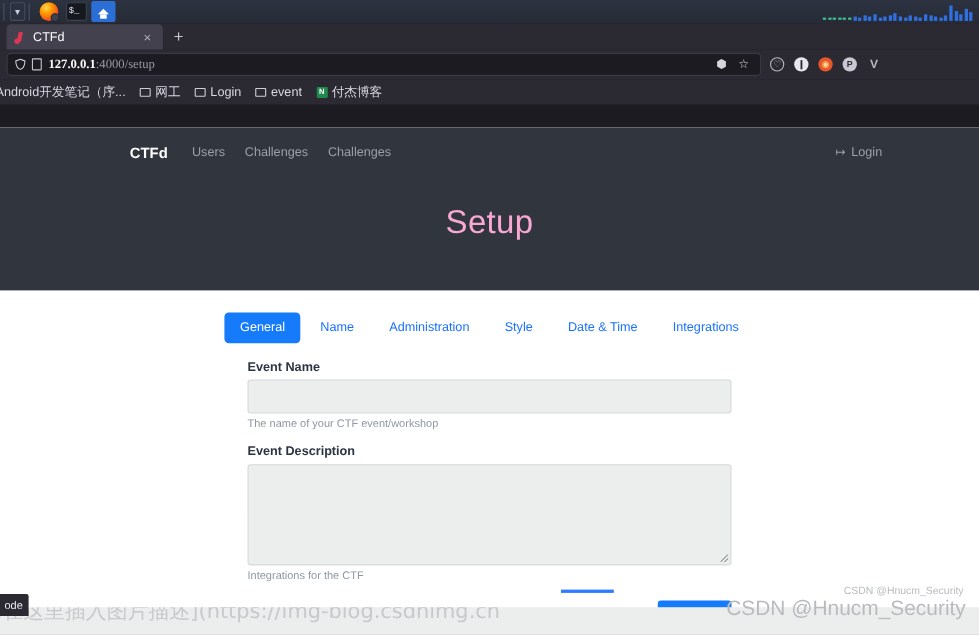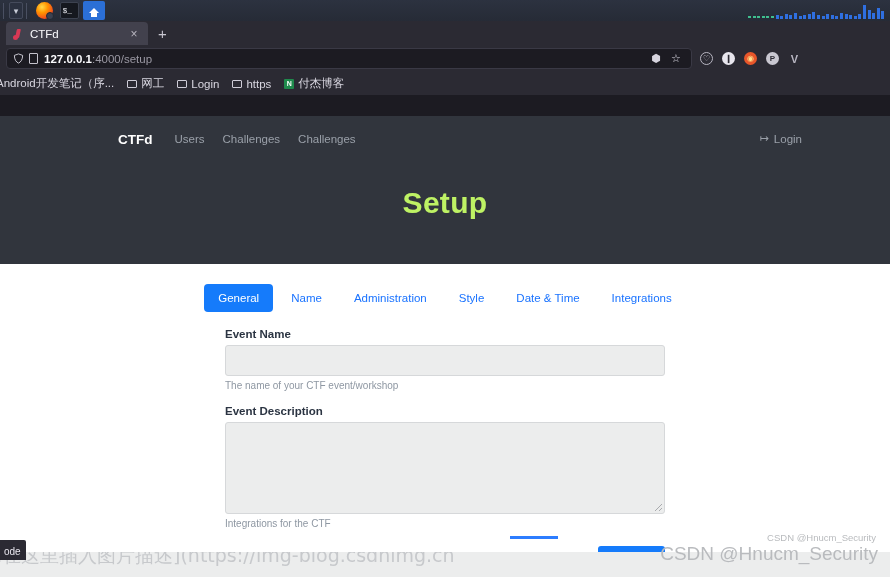--- a/index.html
+++ b/index.html
@@ -72,21 +72,21 @@
   #tab-new { color:#c8c6d0; font-size:15px; margin-left:10px; margin-bottom:3px; }
 
   
   #nav-bar { height: 27px; background:#2b2a33; display:flex; align-items:center; padding:0 6px; }
   #urlbar {
     flex: 0 0 auto; width: 686px; height: 21px; background:#1c1b22; border:1px solid #3a3945;
     border-radius:4px; display:flex; align-items:center; padding:0 6px; color:#fbfbfe; font-size:11.5px;
   }
   .shield-icon { width:11px; height:11px; margin-right:5px; flex:none; }
   .page-icon { width:9px; height:11px; border:1.2px solid #c5c3cd; border-radius:1px; margin-right:6px; flex:none; }
-  #url-text { flex:1; white-space:nowrap; overflow:hidden; }
+  #url-text { flex:1; white-space:nowrap; overflow:hidden;font-family:Liberation Serif, serif; }
   #url-text .host { color:#fbfbfe; font-weight:bold; }
   #url-text .path { color:#9a98a3; }
   .ub-action { width:18px; height:16px; display:flex; align-items:center; justify-content:center; color:#d6d4de; font-size:11px; margin-left:2px; }
   #nav-right { display:flex; align-items:center; margin-left:8px; gap:9px; }
   .ext-icon { width:13px; height:13px; border-radius:50%; display:flex; align-items:center; justify-content:center; font-size:8px; color:#fff; }
 
   
   #bookmarks { height:23px; background:#2b2a33; display:flex; align-items:center; padding-left:0px; gap:13px; color:#d8d6e0; font-size:11.5px; white-space:nowrap; }
   .bm { display:flex; align-items:center; gap:4px; }
   .bm-folder { width:10px; height:8px; border:1.2px solid #cfcdd8; border-radius:1px; flex:none; }
@@ -95,21 +95,21 @@
   
   #page { position:absolute; top:95px; left:0; width:890px; height:461px; background:#ffffff; overflow:hidden; }
 
   #ctfd-header { background:#31353d; height:148px; position:relative; }
   #ctfd-nav { height:36px; display:flex; align-items:center; padding: 10px 0 0 0; }
   #ctfd-brand { color:#fff; font-size:13.5px; font-weight:bold; margin-left:118px; }
   #ctfd-links { display:flex; gap:18px; margin-left:22px; }
   #ctfd-links a { color:#9aa0a9; font-size:11.5px; text-decoration:none; }
   #ctfd-login { position:absolute; right:88px; top:16px; color:#9aa0a9; font-size:11.5px; display:flex; align-items:center; gap:5px; }
   .login-arrow { font-size:11px; }
-  #setup-title { text-align:center; color:#bef264; font-size:30px; font-weight:bold; margin-top:34px; letter-spacing:0.3px; }
+  #setup-title { text-align:center; color:#f9a8d4; font-size:30px; font-weight:normal; margin-top:34px; letter-spacing:0.3px; }
 
   #ctfd-body { background:#fff; padding-top:20px; }
   #tabs { display:flex; justify-content:center; gap:4px; }
   .tab { font-size:11.5px; color:#1a73ff; padding:8px 14px; border-radius:4px; }
   .tab.active { background:#157bfb; color:#fff; }
 
   #form { width:440px; margin: 16px auto 0 auto; }
   .field-label { font-size:11.5px; color:#2b3442; font-weight:bold; margin-bottom:5px; }
   .field-input {
     width:100%; height:31px; background:#eceded; border:1px solid #d6d8da; border-radius:3px;
@@ -243,21 +243,21 @@
     <div class="bm">
       <span class="bm-folder"></span>
       <span>网工</span>
     </div>
     <div class="bm">
       <span class="bm-folder"></span>
       <span>Login</span>
     </div>
     <div class="bm">
       <span class="bm-folder"></span>
-      <span>https</span>
+      <span>event</span>
     </div>
     <div class="bm">
       <span class="bm-sq">N</span>
       <span>付杰博客</span>
     </div>
   </div>
 
   <div id="page">
 
     <div id="ctfd-header">

